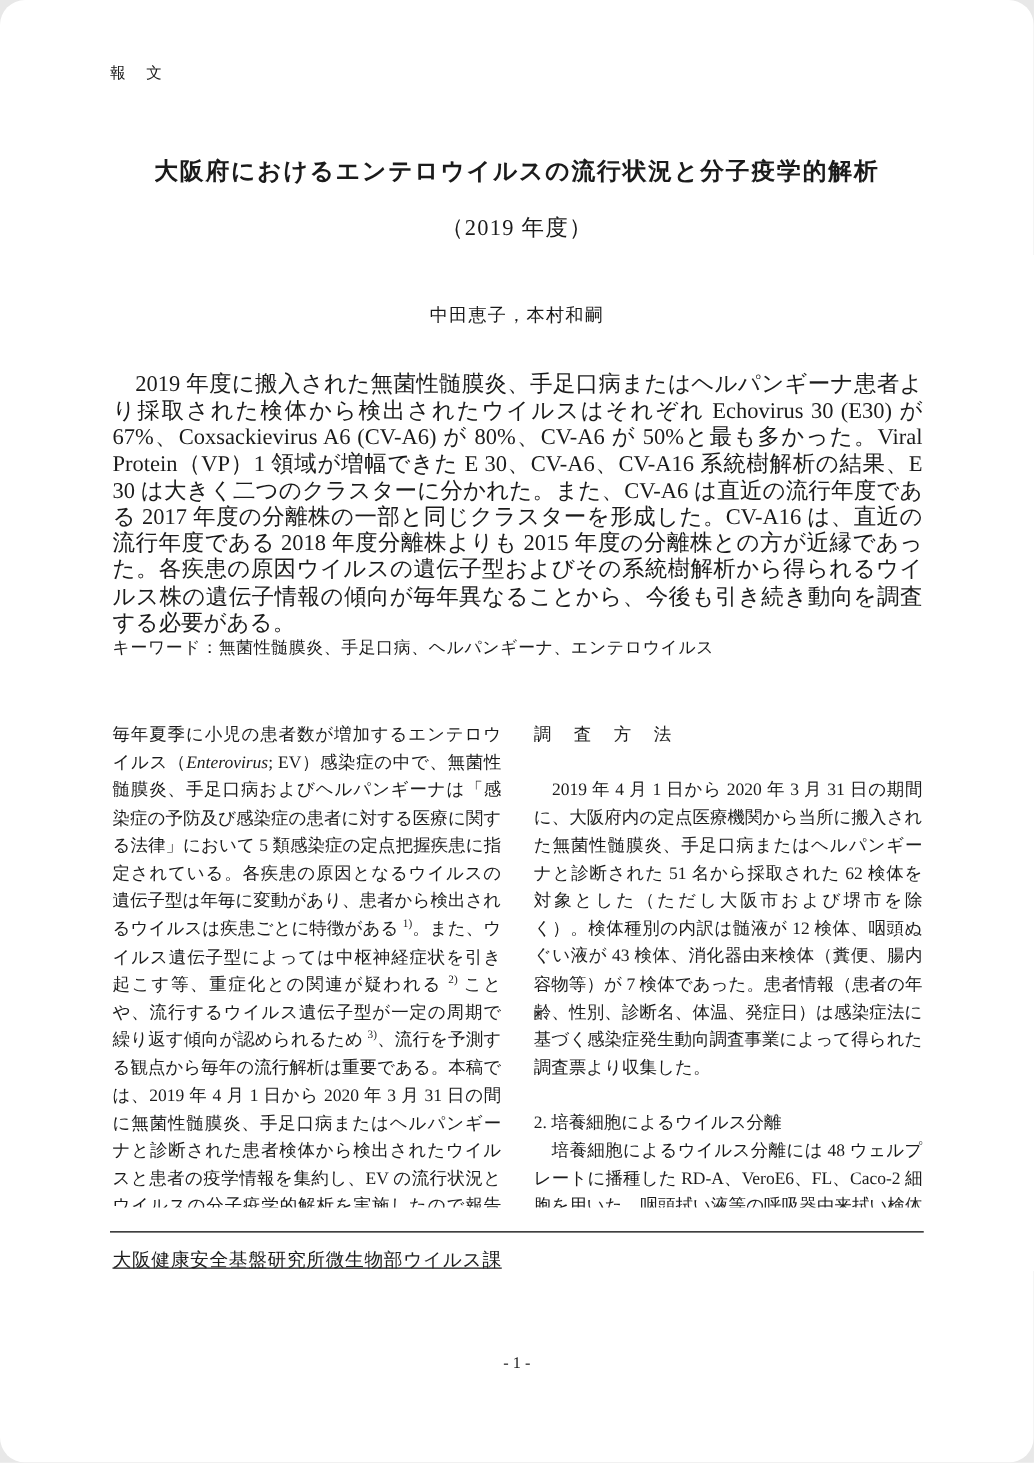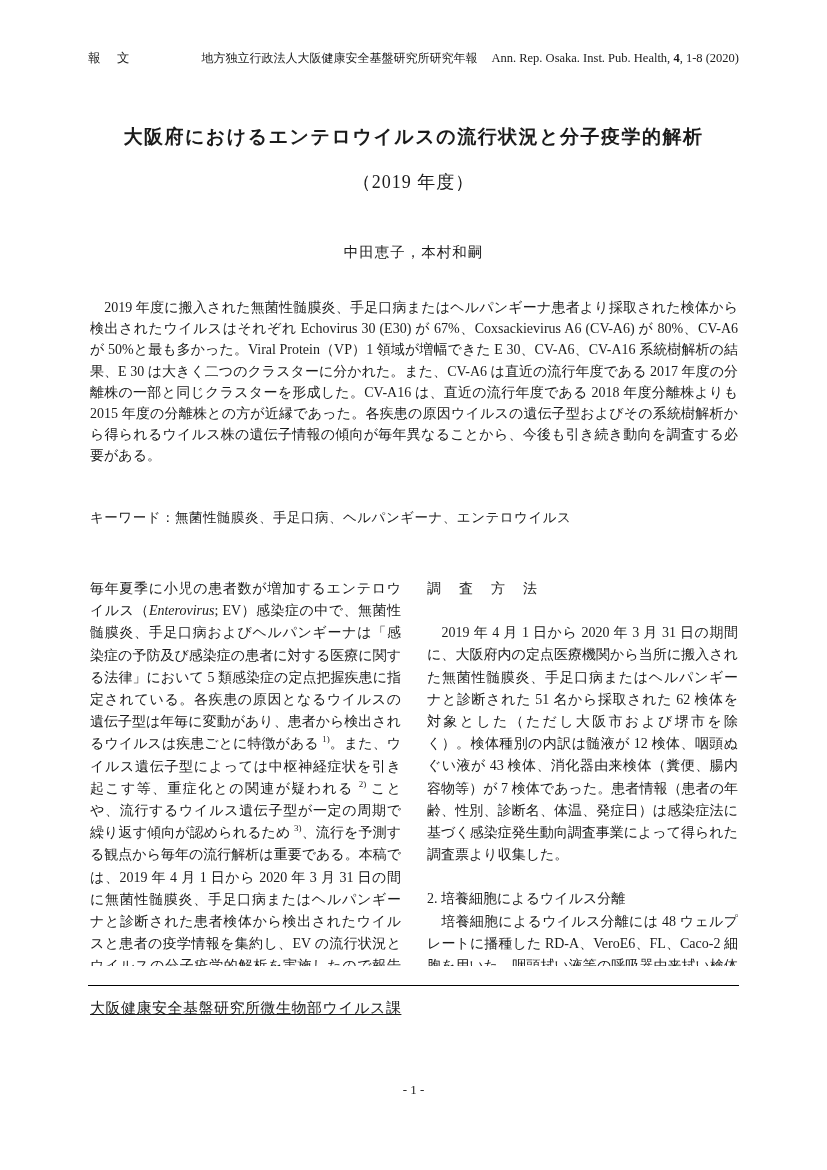--- a/index.html
+++ b/index.html
@@ -4,20 +4,21 @@
 <style>
   html,body{margin:0;padding:0;background:#e8e8e8;}
   .page{
     position:relative;
     width:827px;height:1170px;
     margin:0 auto;
     background:#ffffff;
     font-family:"Liberation Serif","DejaVu Serif",serif;
     color:#1b1b1b;
     overflow:hidden;
+    border-radius:20px;
   }
   
   .hdr{
     position:absolute;top:50px;left:88px;right:88px;
     display:flex;justify-content:space-between;align-items:baseline;
     font-size:12.5px;white-space:nowrap;
   }
   .hdr .cat{letter-spacing:2px;}
   .hdr .cit .jp{margin-right:14px;font-size:12px;}
   .hdr .cit .vol{font-weight:bold;}
@@ -31,21 +32,21 @@
     text-align:center;font-size:18px;letter-spacing:1px;
   }
   
   .authors{
     position:absolute;top:243px;left:0;width:100%;
     text-align:center;font-size:14.5px;letter-spacing:1px;
   }
   
   .abstract{
     position:absolute;top:297px;left:90px;width:648px;
-    font-size:14px;line-height:21.2px;text-align:justify;margin:0;
+    font-size:18px;line-height:21.2px;text-align:justify;margin:0;
   }
   
   .keywords{
     position:absolute;top:509px;left:90px;width:648px;
     font-size:13.5px;letter-spacing:.5px;
   }
   
   .cols{
     position:absolute;top:578px;left:90px;width:648px;height:388px;
     display:flex;gap:26px;overflow:hidden;
@@ -72,23 +73,20 @@
     text-align:center;font-size:13px;
   }
 </style>
 </head>
 <body>
 
 <div class="page">
 
   <div class="hdr">
     <span class="cat">報　文</span>
-    <span class="cit">
-      <span class="jp">地方独立行政法人大阪健康安全基盤研究所研究年報</span><span>Ann. Rep. Osaka. Inst. Pub. Health, </span><span class="vol">4</span><span>, 1-8 (2020)</span>
-    </span>
   </div>
 
   <h1 class="title1">大阪府におけるエンテロウイルスの流行状況と分子疫学的解析</h1>
   <div class="title2">（2019 年度）</div>
 
   <div class="authors">中田恵子，本村和嗣</div>
 
   <p class="abstract">　2019 年度に搬入された無菌性髄膜炎、手足口病またはヘルパンギーナ患者より採取された検体から検出されたウイルスはそれぞれ Echovirus 30 (E30) が 67%、Coxsackievirus A6 (CV-A6) が 80%、CV-A6 が 50%と最も多かった。Viral Protein（VP）1 領域が増幅できた E 30、CV-A6、CV-A16 系統樹解析の結果、E 30 は大きく二つのクラスターに分かれた。また、CV-A6 は直近の流行年度である 2017 年度の分離株の一部と同じクラスターを形成した。CV-A16 は、直近の流行年度である 2018 年度分離株よりも 2015 年度の分離株との方が近縁であった。各疾患の原因ウイルスの遺伝子型およびその系統樹解析から得られるウイルス株の遺伝子情報の傾向が毎年異なることから、今後も引き続き動向を調査する必要がある。</p>
 
   <div class="keywords">キーワード：無菌性髄膜炎、手足口病、ヘルパンギーナ、エンテロウイルス</div>

